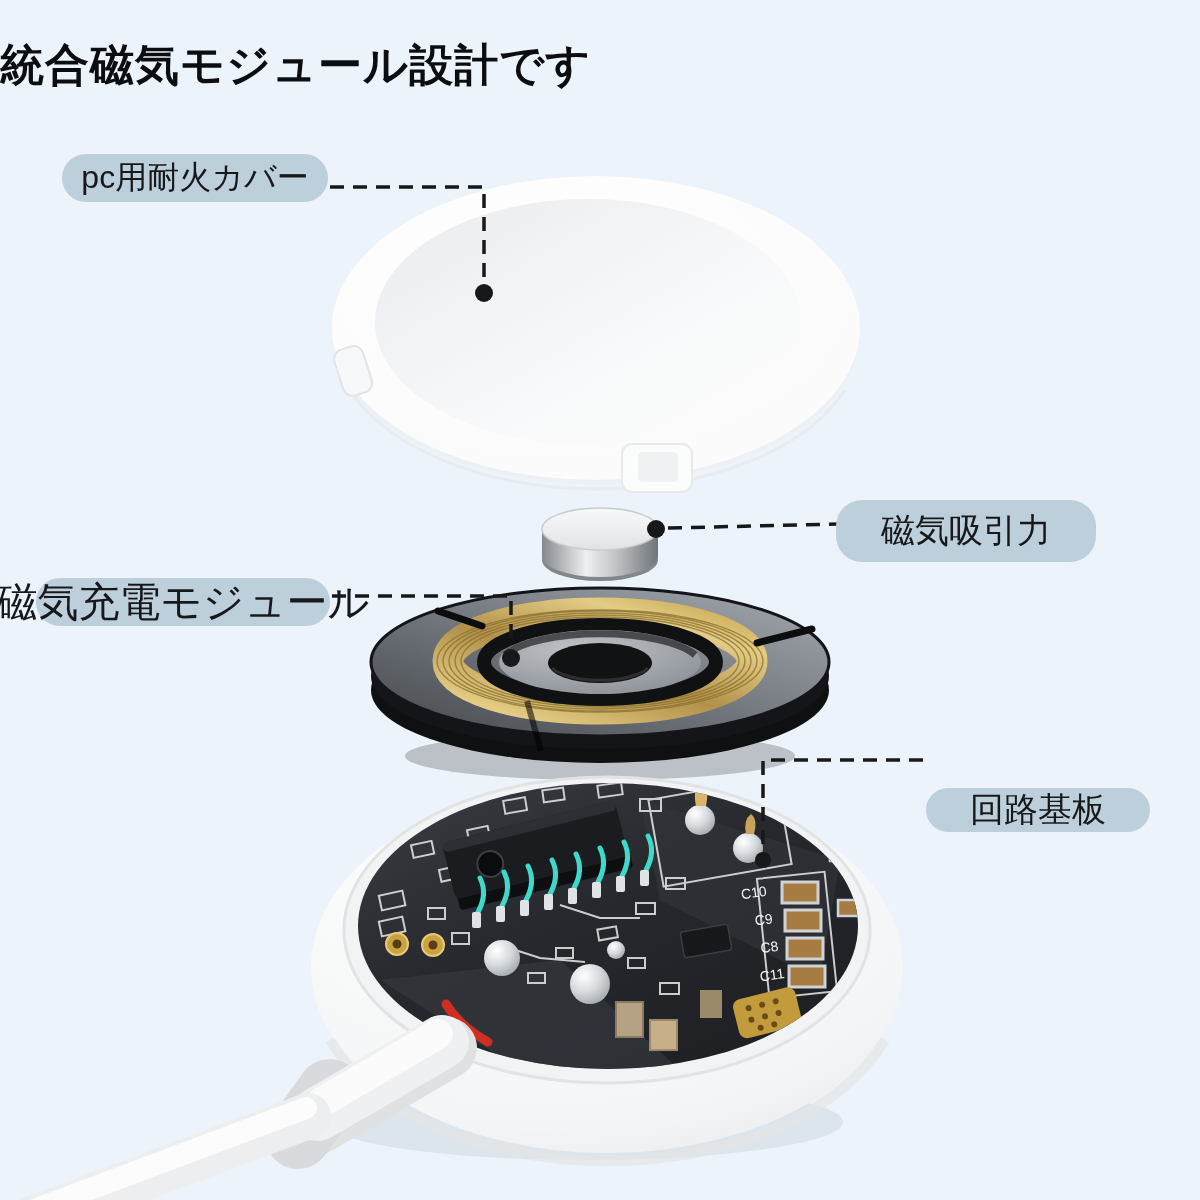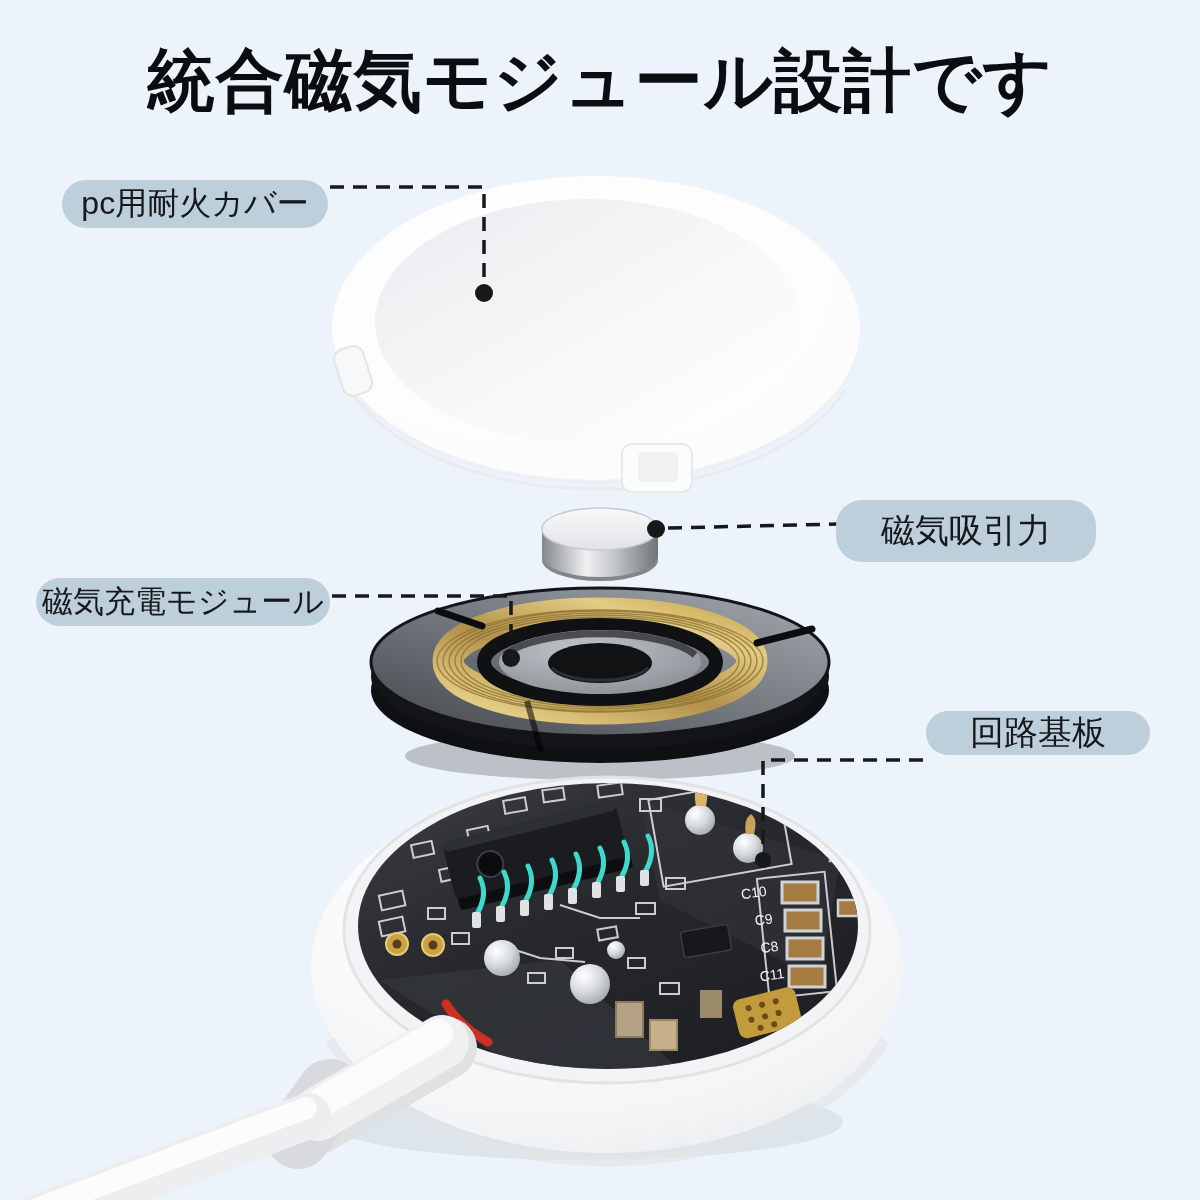--- a/index.html
+++ b/index.html
@@ -9,33 +9,33 @@
   *{margin:0;padding:0;box-sizing:border-box;}
   html,body{width:1200px;height:1200px;}
   body{
     background:var(--bg);
     font-family:"Liberation Sans","DejaVu Sans",sans-serif;
     position:relative;overflow:hidden;
   }
   .stage{position:absolute;inset:0;}
   .page-title{
     position:absolute;top:36px;left:0;width:1200px;
-    text-align:center;font-size:68px;font-weight:800;
+    text-align:left;font-size:44px;font-weight:800;
     color:#0b0d10;letter-spacing:1px;
   }
   .art{position:absolute;left:0;top:0;width:1200px;height:1200px;}
   .callout{
     position:absolute;display:flex;align-items:center;justify-content:center;
     background:var(--pill);color:var(--ink);border-radius:26px;
     font-weight:500;white-space:nowrap;
   }
-  .callout-cover {left:62px;  top:180px; width:266px; height:48px; font-size:32px;}
+  .callout-cover {left:62px;  top:154px; width:266px; height:48px; font-size:32px;}
   .callout-magnet{left:836px; top:500px; width:260px; height:62px; font-size:34px;}
-  .callout-module{left:36px;  top:578px; width:294px; height:48px; font-size:31px;}
-  .callout-pcb   {left:926px; top:711px; width:224px; height:44px; font-size:34px;}
+  .callout-module{left:36px;  top:578px; width:294px; height:48px; font-size:41px;}
+  .callout-pcb   {left:926px; top:788px; width:224px; height:44px; font-size:34px;}
 </style>
 </head>
 <body>
 
 <div class="stage">
 
   <div class="page-title">統合磁気モジュール設計です</div>
 
   <svg class="art" viewBox="0 0 1200 1200">
     <defs>

